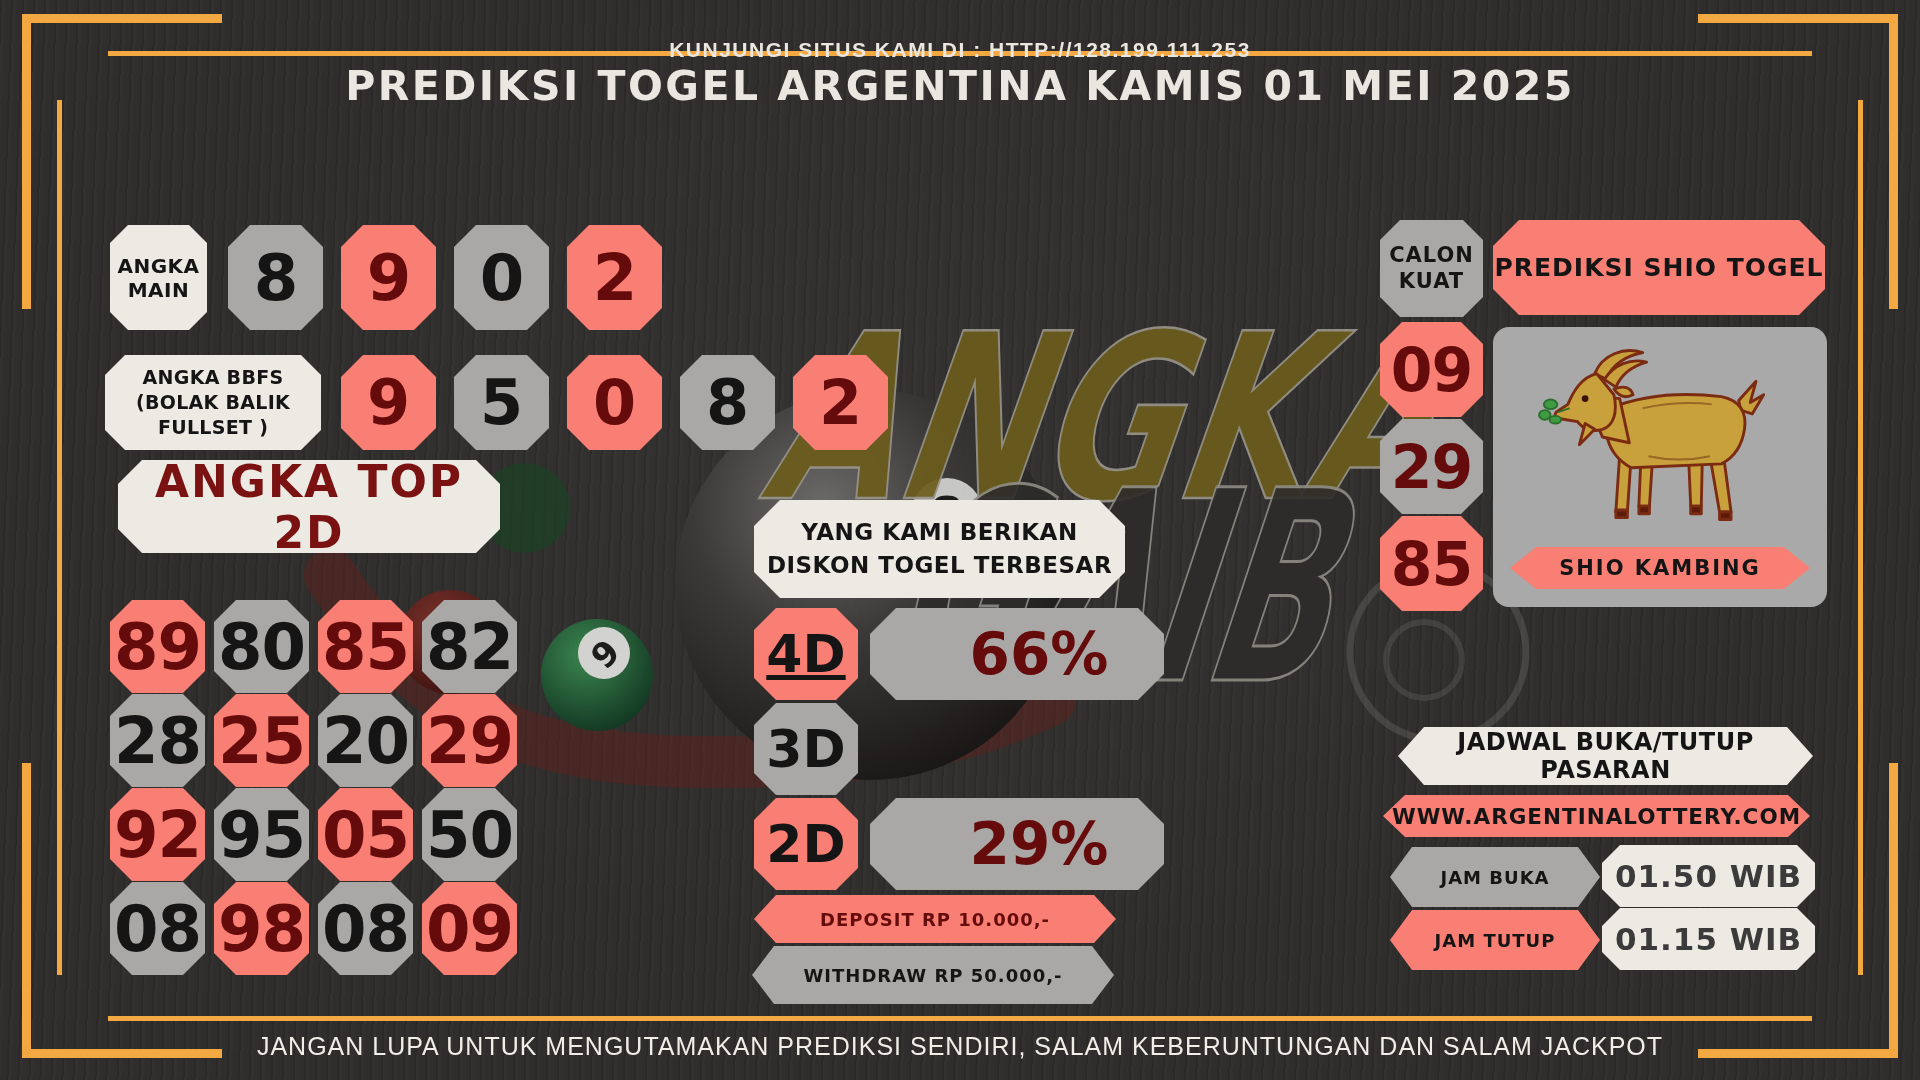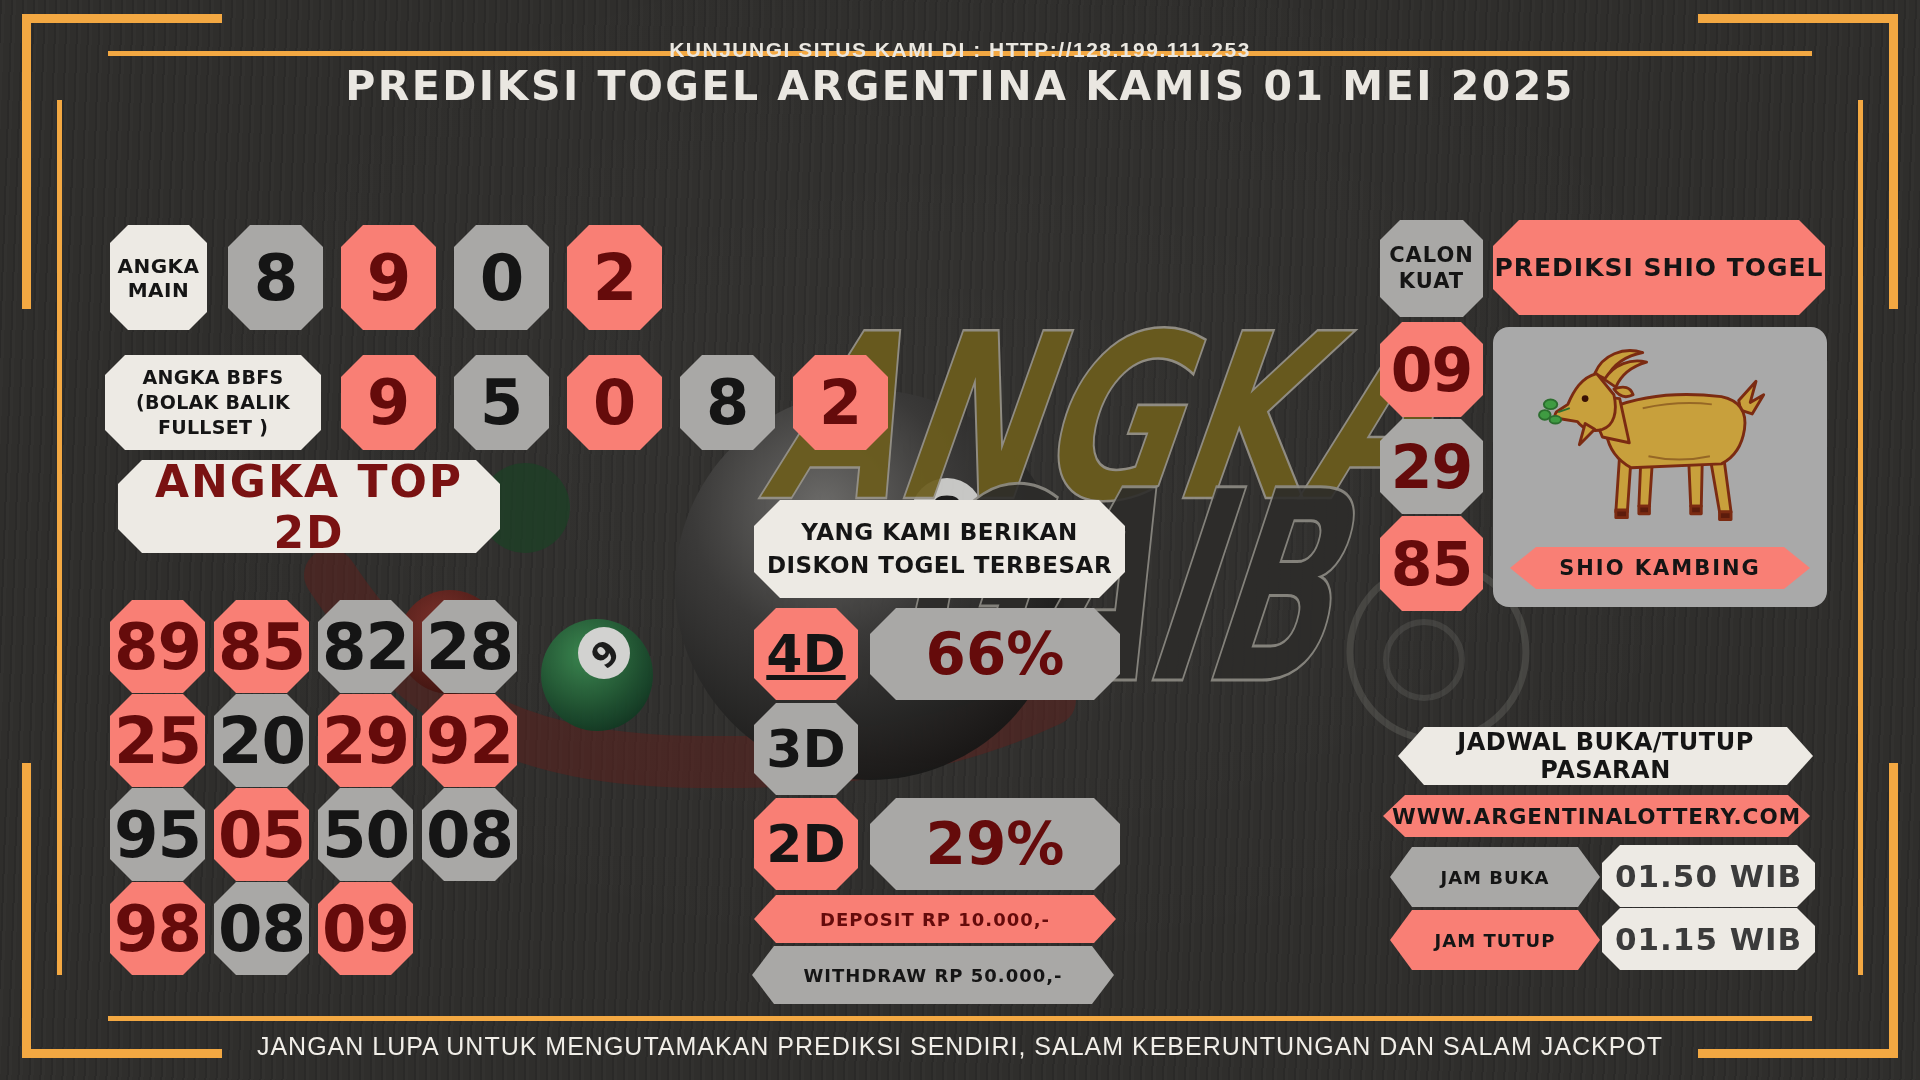--- a/index.html
+++ b/index.html
@@ -24,21 +24,21 @@
         font-weight:700;text-align:center;z-index:1;}
   .cell{display:flex;align-items:center;justify-content:center;font-weight:700;}
 
   .v-red{background:#f97f75;color:#650b0b;}
   .v-gray{background:#a9a8a6;color:#151515;}
   .v-cream{background:#edeae4;color:#151515;}
 
   .num{font-size:64px;letter-spacing:-1px;}
   .num-b{font-size:62px;}
   .num-c{font-size:60px;letter-spacing:-1px;color:#650b0b !important;}
-  .pct{font-size:58px;color:#650b0b !important;letter-spacing:0;}
+  .pct{font-size:58px;color:#650b0b !important;letter-spacing:0;padding-left:44px;}
   .dlabel{font-size:52px;color:#151515 !important;}
 
   .lab-sm{font-size:20px;line-height:1.2;letter-spacing:.5px;}
   .lab-bbfs{font-size:19px;line-height:1.3;letter-spacing:.3px;}
 
   .top2d-title{font-size:44px;letter-spacing:2px;color:#7a1212 !important;}
   .diskon-title{font-size:23px;line-height:1.45;letter-spacing:.5px;}
   .banner-txt{font-size:25px;letter-spacing:1px;}
   .small-banner{font-size:18px;letter-spacing:1px;}
   .time-txt{font-size:31px;letter-spacing:1px;color:#3b3b3b !important;}
@@ -141,20 +141,21 @@
     <div class="cell oct cut22 num-b v-gray" style="width:95px;height:95px;">5</div>
     <div class="cell oct cut22 num-b v-red" style="width:95px;height:95px;">0</div>
     <div class="cell oct cut22 num-b v-gray" style="width:95px;height:95px;">8</div>
     <div class="cell oct cut22 num-b v-red" style="width:95px;height:95px;">2</div>
   </div>
 
   <div class="tile oct cut24 v-cream top2d-title" style="left:118px;top:460px;width:382px;height:93px;">ANGKA TOP 2D</div>
 
   <div class="grid2d">
     <div class="cell oct cut22 num v-red">89</div>
+    <div class="cell oct cut22 num v-gray">80</div>
     <div class="cell oct cut22 num v-red">85</div>
     <div class="cell oct cut22 num v-gray">82</div>
     <div class="cell oct cut22 num v-gray">28</div>
     <div class="cell oct cut22 num v-red">25</div>
     <div class="cell oct cut22 num v-gray">20</div>
     <div class="cell oct cut22 num v-red">29</div>
     <div class="cell oct cut22 num v-red">92</div>
     <div class="cell oct cut22 num v-gray">95</div>
     <div class="cell oct cut22 num v-red">05</div>
     <div class="cell oct cut22 num v-gray">50</div>

